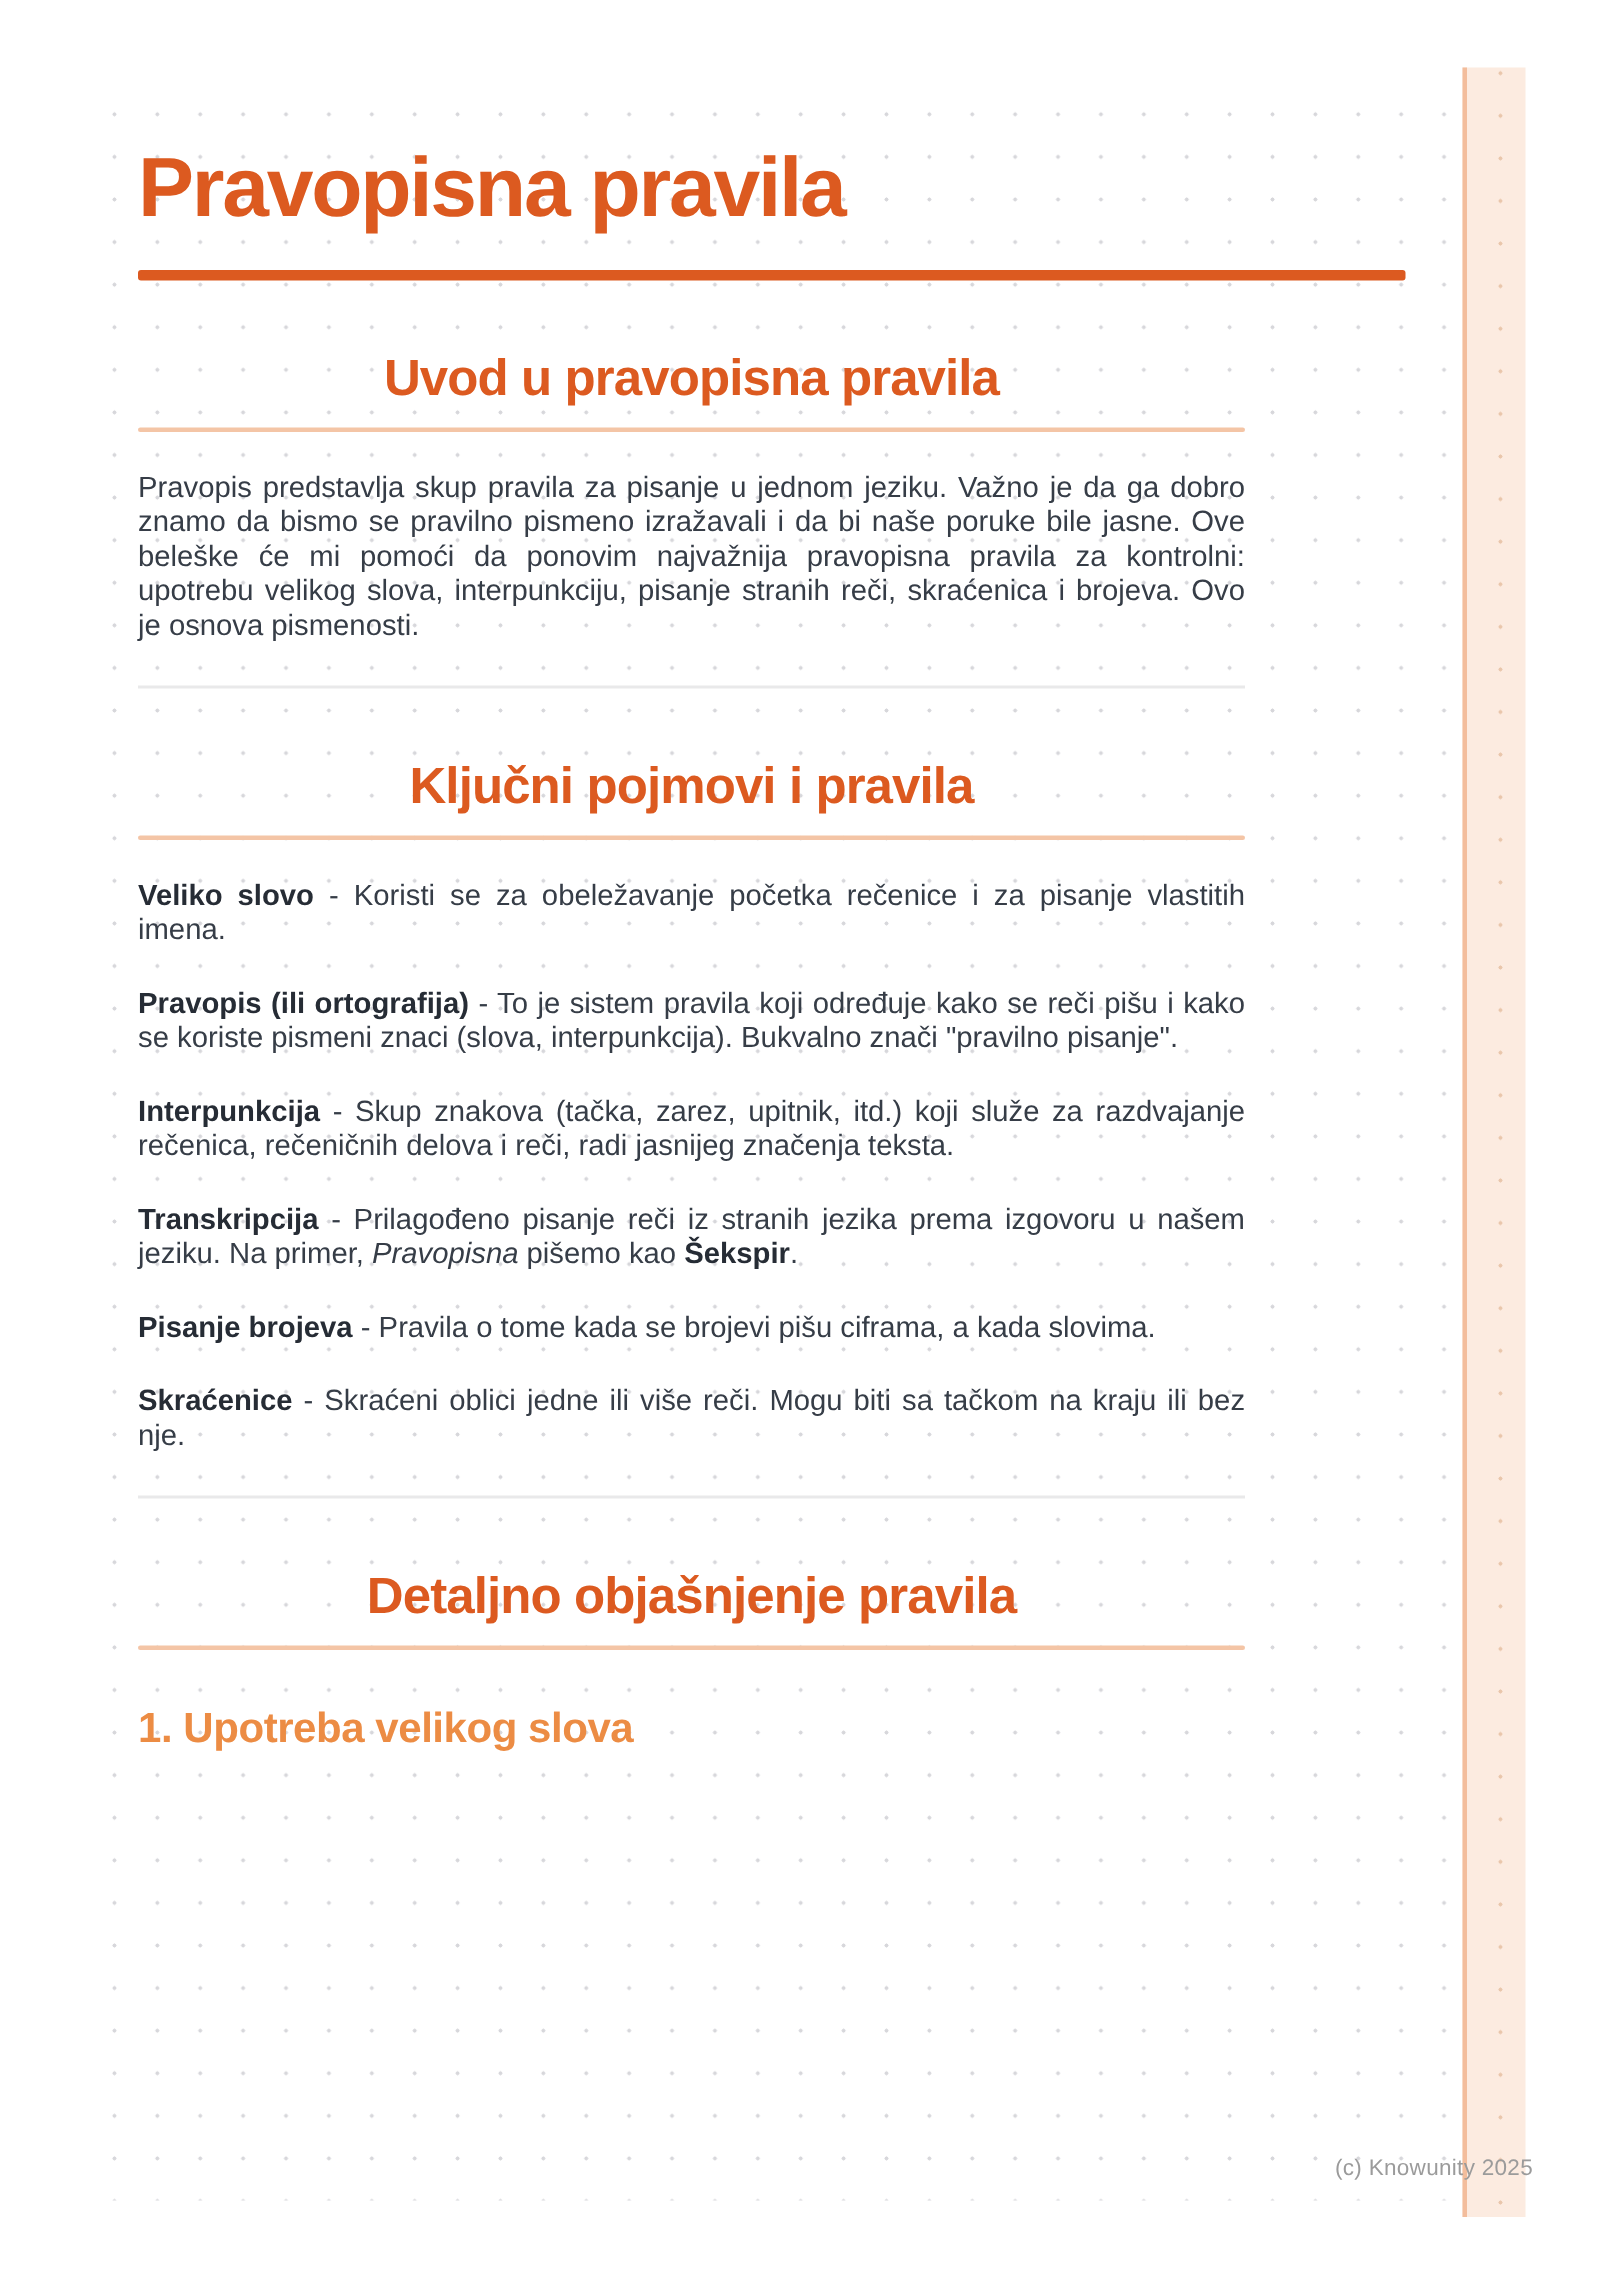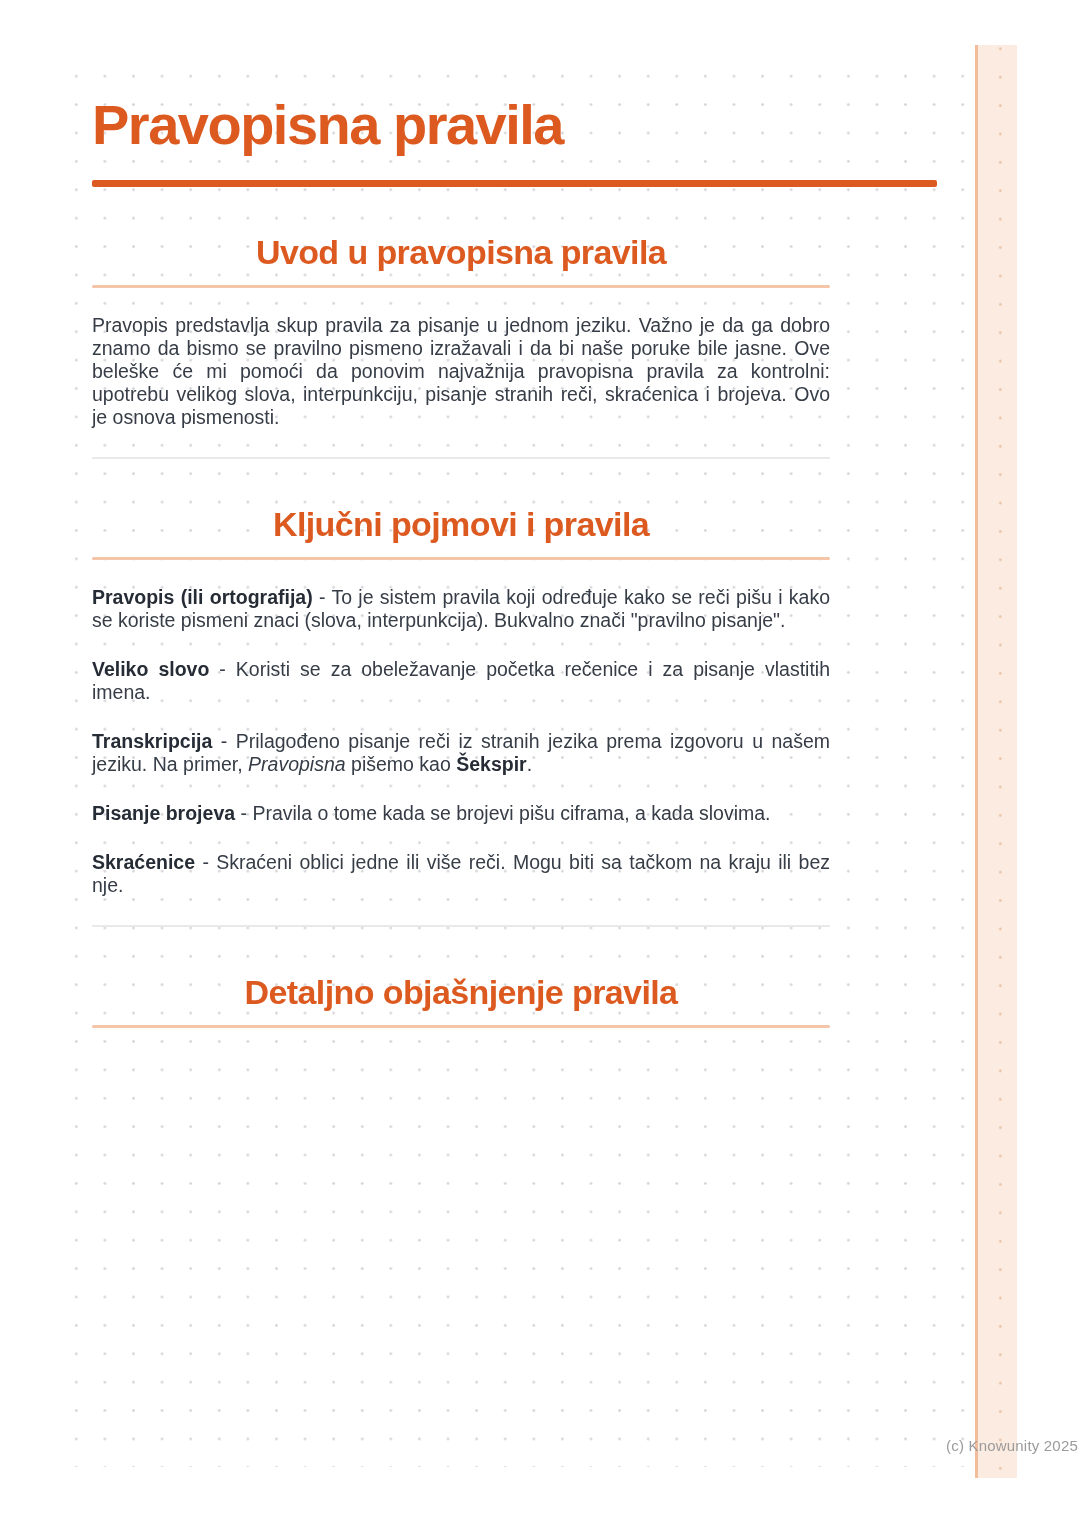--- a/index.html
+++ b/index.html
@@ -56,21 +56,21 @@
     margin:26px 0 0;font-size:19.5px;line-height:23px;color:var(--text);
     text-align:justify;
   }
   p.body .term{font-weight:700;color:var(--term);}
   .divider{margin-top:28px;width:738px;height:2px;background:var(--divider);}
   h3.sub{
     margin:36px 0 0;font-size:28px;font-weight:700;
     color:var(--orange-light);letter-spacing:-0.3px;
   }
   .watermark{
-    position:absolute;left:946px;top:1437px;font-size:15px;
+    position:absolute;left:890px;top:1437px;font-size:15px;
     color:#9B9B9B;z-index:3;letter-spacing:0.2px;
   }
 </style>
 </head>
 <body>
 
 <div class="page">
   <div class="dots"></div>
   <div class="stripe"></div>
 
@@ -81,33 +81,35 @@
 
     <h2 class="section">Uvod u pravopisna pravila</h2>
     <div class="section-rule"></div>
     <p class="body">Pravopis predstavlja skup pravila za pisanje u jednom jeziku. Važno je da ga dobro znamo da bismo se pravilno pismeno izražavali i da bi naše poruke bile jasne. Ove beleške će mi pomoći da ponovim najvažnija pravopisna pravila za kontrolni: upotrebu velikog slova, interpunkciju, pisanje stranih reči, skraćenica i brojeva. Ovo je osnova pismenosti.</p>
 
     <div class="divider"></div>
 
     <h2 class="section">Ključni pojmovi i pravila</h2>
     <div class="section-rule"></div>
 
+    <p class="body"><b class="term">Veliko slovo</b> <span>- Koristi se za obeležavanje početka rečenice i za pisanje vlastitih imena.</span></p>
+
     <p class="body"><b class="term">Pravopis (ili ortografija)</b> <span>- To je sistem pravila koji određuje kako se reči pišu i kako se koriste pismeni znaci (slova, interpunkcija). Bukvalno znači "pravilno pisanje".</span></p>
 
-    <p class="body"><b class="term">Veliko slovo</b> <span>- Koristi se za obeležavanje početka rečenice i za pisanje vlastitih imena.</span></p>
-
+    <p class="body"><b class="term">Interpunkcija</b> <span>- Skup znakova (tačka, zarez, upitnik, itd.) koji služe za razdvajanje rečenica, rečeničnih delova i reči, radi jasnijeg značenja teksta.</span></p>
 
     <p class="body"><b class="term">Transkripcija</b> <span>- Prilagođeno pisanje reči iz stranih jezika prema izgovoru u našem jeziku. Na primer, </span><i>Pravopisna</i><span> pišemo kao </span><b class="term">Šekspir</b><span>.</span></p>
 
     <p class="body"><b class="term">Pisanje brojeva</b> <span>- Pravila o tome kada se brojevi pišu ciframa, a kada slovima.</span></p>
 
     <p class="body"><b class="term">Skraćenice</b> <span>- Skraćeni oblici jedne ili više reči. Mogu biti sa tačkom na kraju ili bez nje.</span></p>
 
     <div class="divider"></div>
 
     <h2 class="section">Detaljno objašnjenje pravila</h2>
     <div class="section-rule"></div>
 
+    <h3 class="sub">1. Upotreba velikog slova</h3>
 
   </div>
 
   <div class="watermark">(c) Knowunity 2025</div>
 </div>
 
 </body></html>

